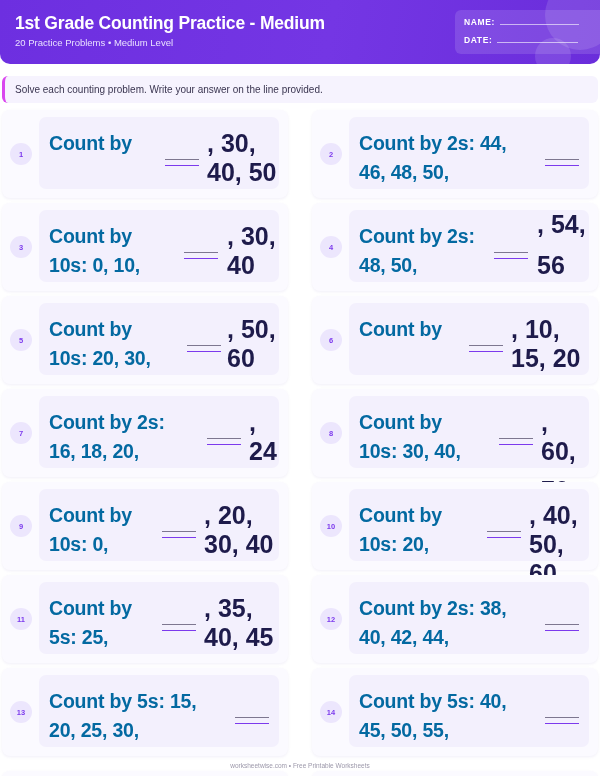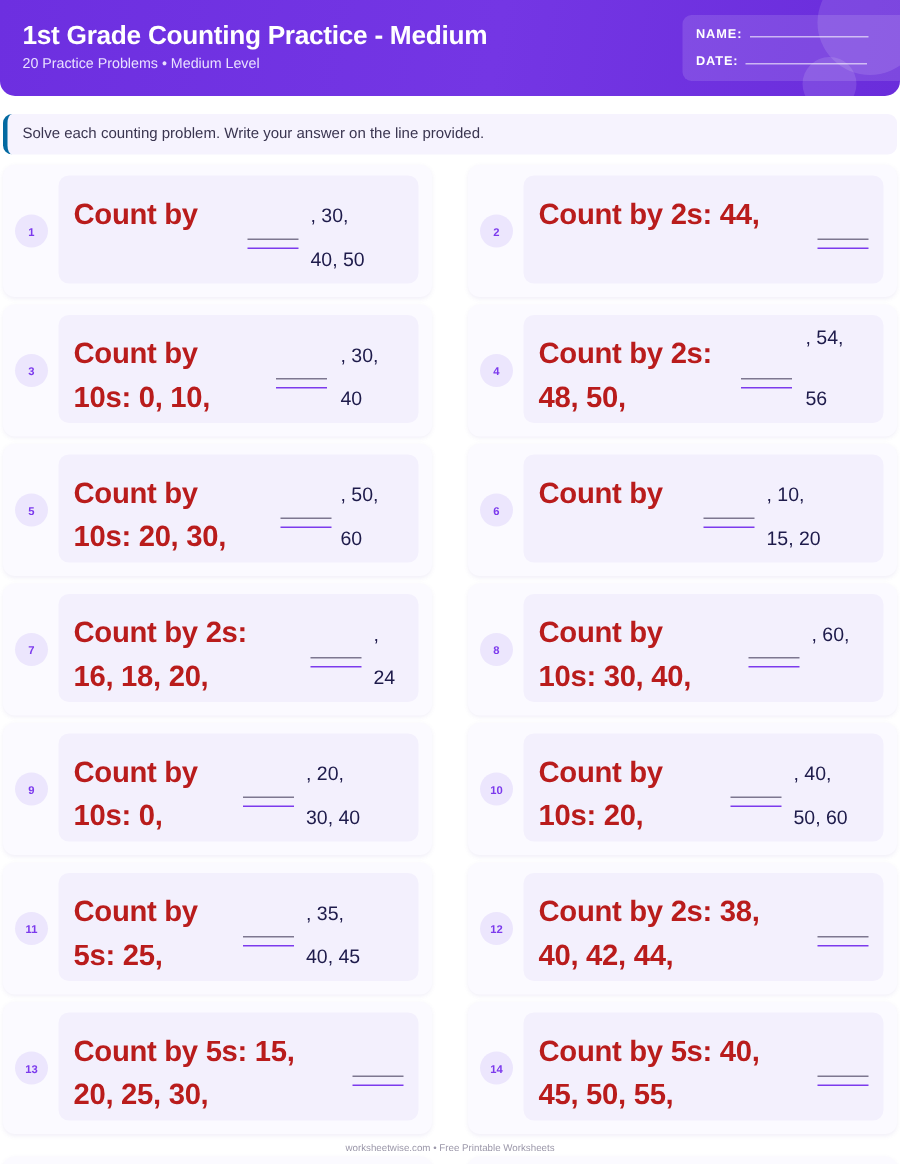--- a/index.html
+++ b/index.html
@@ -23,47 +23,47 @@
   }
   .namebox {
     position:absolute; left:455px; top:10px; width:158px; height:44px;
     background:rgba(255,255,255,0.13); border-radius:6px;
   }
   .nb-row { position:absolute; left:9px; display:flex; align-items:flex-end; }
   .nb-label { color:#fff; font-weight:bold; font-size:8.5px; letter-spacing:0.6px; }
   .nb-line { height:1px; background:rgba(255,255,255,0.6); margin-left:5px; margin-bottom:2px; }
   .instr {
     position:absolute; left:2px; top:76px; width:596px; height:27px;
-    background:#f6f3fe; border-left:3px solid #0369a1; border-radius:6px;
+    background:#f6f3fe; border-left:3px solid #d946ef; border-radius:6px;
     box-sizing:border-box;
   }
   .instr-text { position:absolute; left:10px; top:8px; font-size:10px; color:#3a3550; }
   .card {
     position:absolute; width:286px; height:88px;
     background:#fbfaff; border-radius:8px;
     box-shadow:0 1px 3px rgba(120,100,190,0.10);
   }
   .badge {
     position:absolute; left:8px; top:33px; width:22px; height:22px; border-radius:50%;
     background:#ece6fd; color:#7c3aed; font-size:7.5px; font-weight:bold;
     display:flex; align-items:center; justify-content:center;
   }
   .inner {
     position:absolute; left:37px; top:7px; width:240px; height:72px;
     background:#f3f0fd; border-radius:7px;
   }
   .q {
     position:absolute; left:10px; top:12px; width:230px;
-    font-size:19.5px; font-weight:bold; color:#b91c1c; line-height:29px;
+    font-size:19.5px; font-weight:bold; color:#0369a1; line-height:29px;
     letter-spacing:-0.2px;
   }
   .ln { position:absolute; height:0; }
   .ln-gray { border-top:1.5px solid #7d7790; }
   .ln-purple { border-top:1.5px solid #7c3aed; }
-  .right-part { position:absolute; font-size:13px; font-weight:normal; color:#1e1b4b; line-height:29px; }
+  .right-part { position:absolute; font-size:25px; font-weight:bold; color:#1e1b4b; line-height:29px; }
   .footer {
     position:absolute; left:0; top:762px; width:600px; text-align:center;
     font-size:6.5px; color:#9c98aa;
   }
 </style>
 </head>
 <body>
 
 <div class="header">
   <div class="bubble" style="left:545px;top:-20px;width:70px;height:70px;"></div>
@@ -97,20 +97,21 @@
         <div class="ln ln-purple" style="left:126px;top:48px;width:34px;"></div>
         <div class="right-part" style="left:168px;top:12px;">, 30,</div>
         <div class="right-part" style="left:168px;top:41px;">40, 50</div>
       </div>
     </div>
     <div class="card" style="left: 312px; top: 110px;">
       <div class="badge">2</div>
       <div class="inner">
         <div class="q">
           <div>Count by 2s: 44,</div>
+          <div>46, 48, 50,</div>
         </div>
         <div class="ln ln-gray" style="left:196px;top:42px;width:34px;"></div>
         <div class="ln ln-purple" style="left:196px;top:48px;width:34px;"></div>
       </div>
     </div>
     <div class="card" style="left: 2px; top: 203px;">
       <div class="badge">3</div>
       <div class="inner">
         <div class="q">
           <div>Count by</div>

